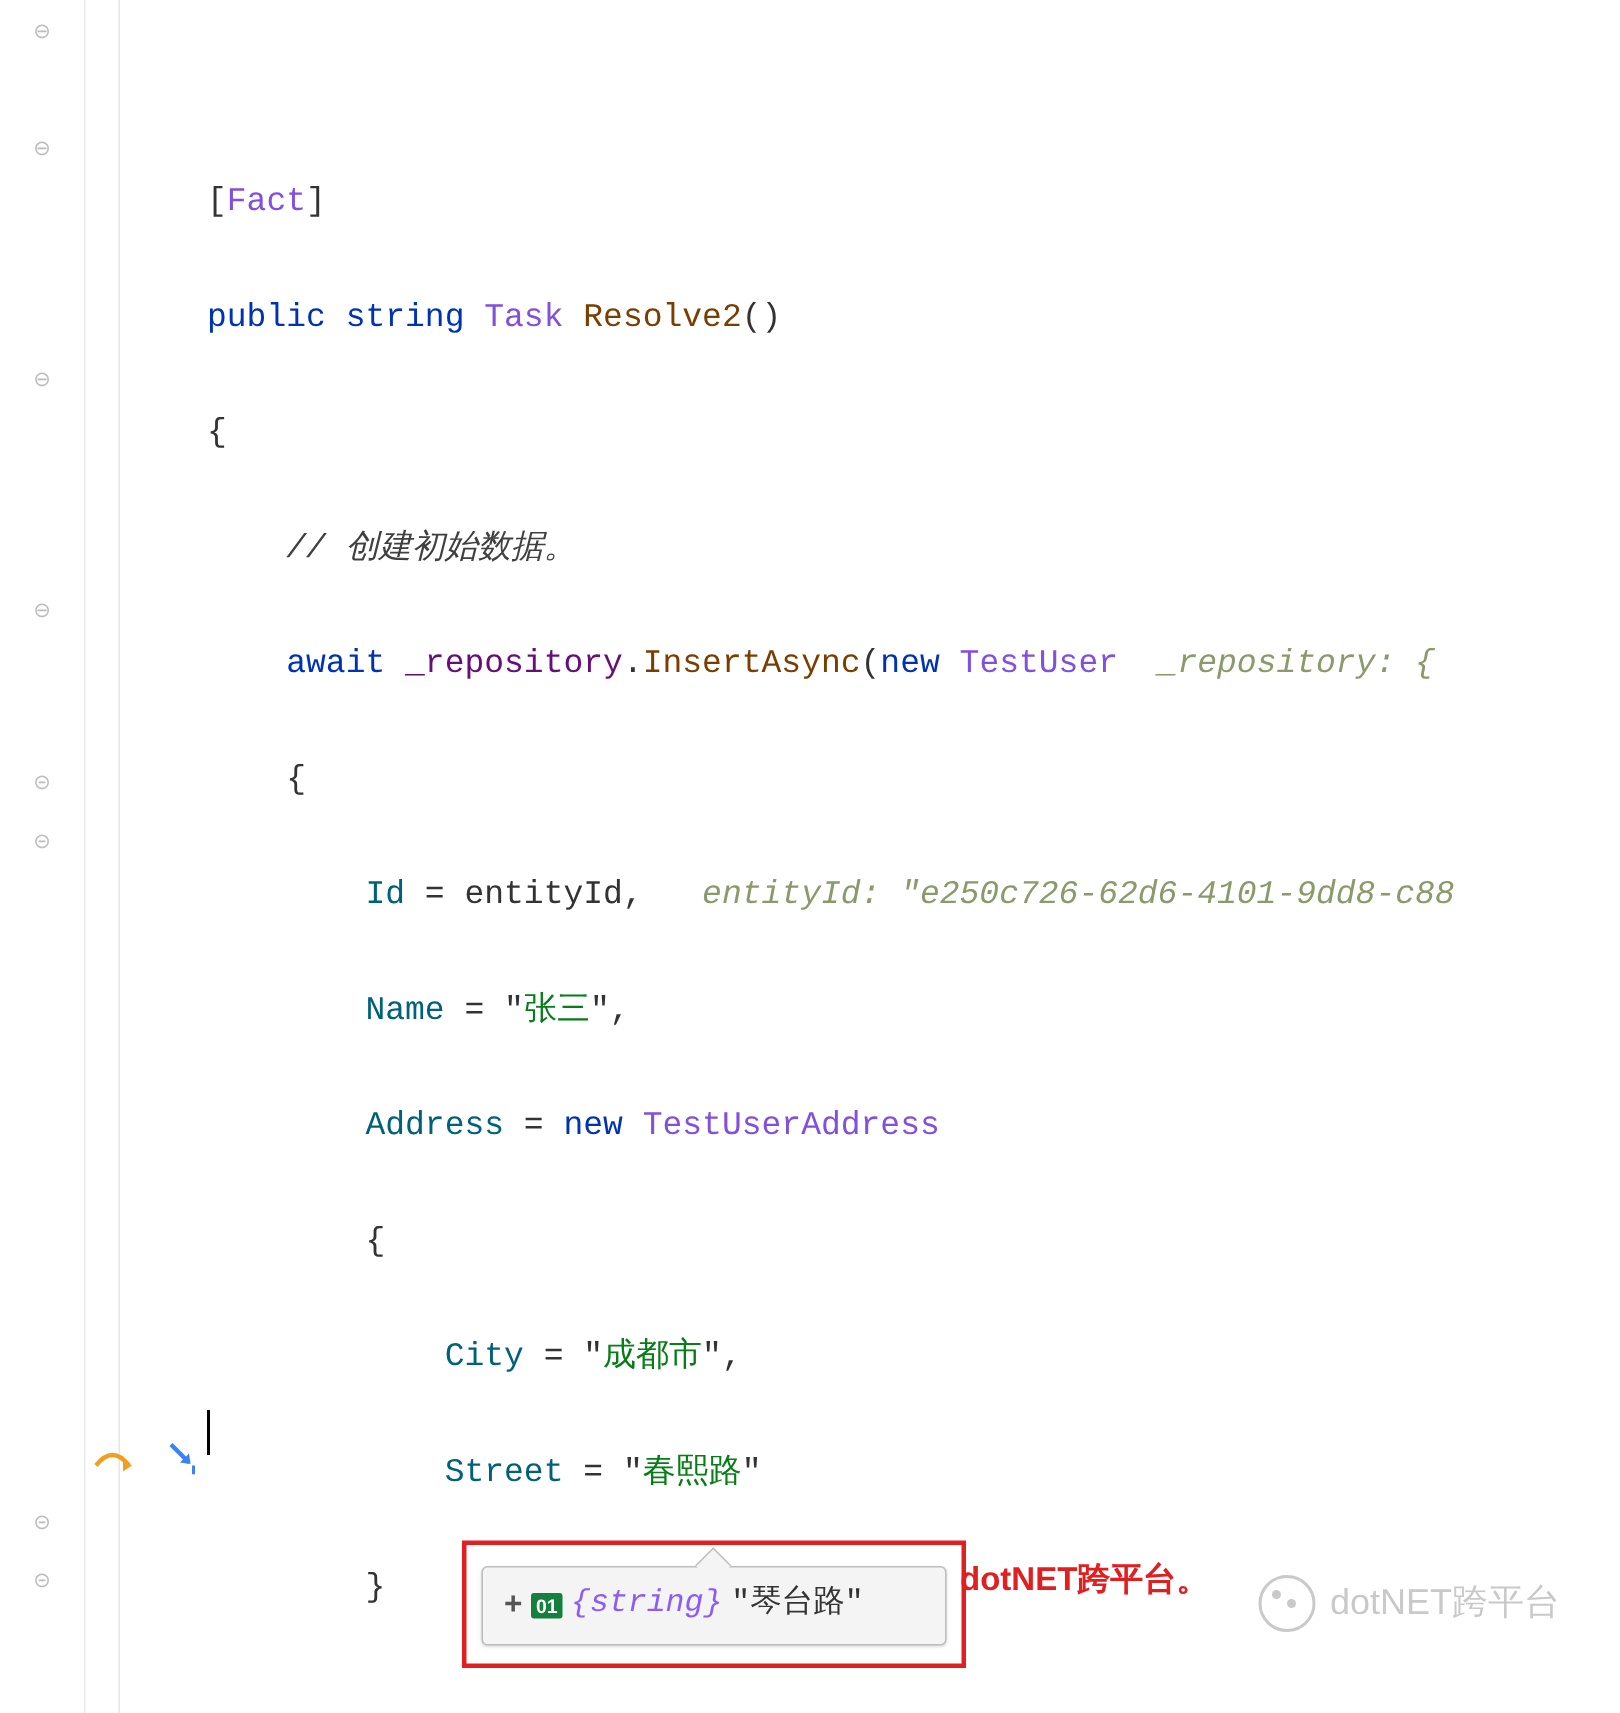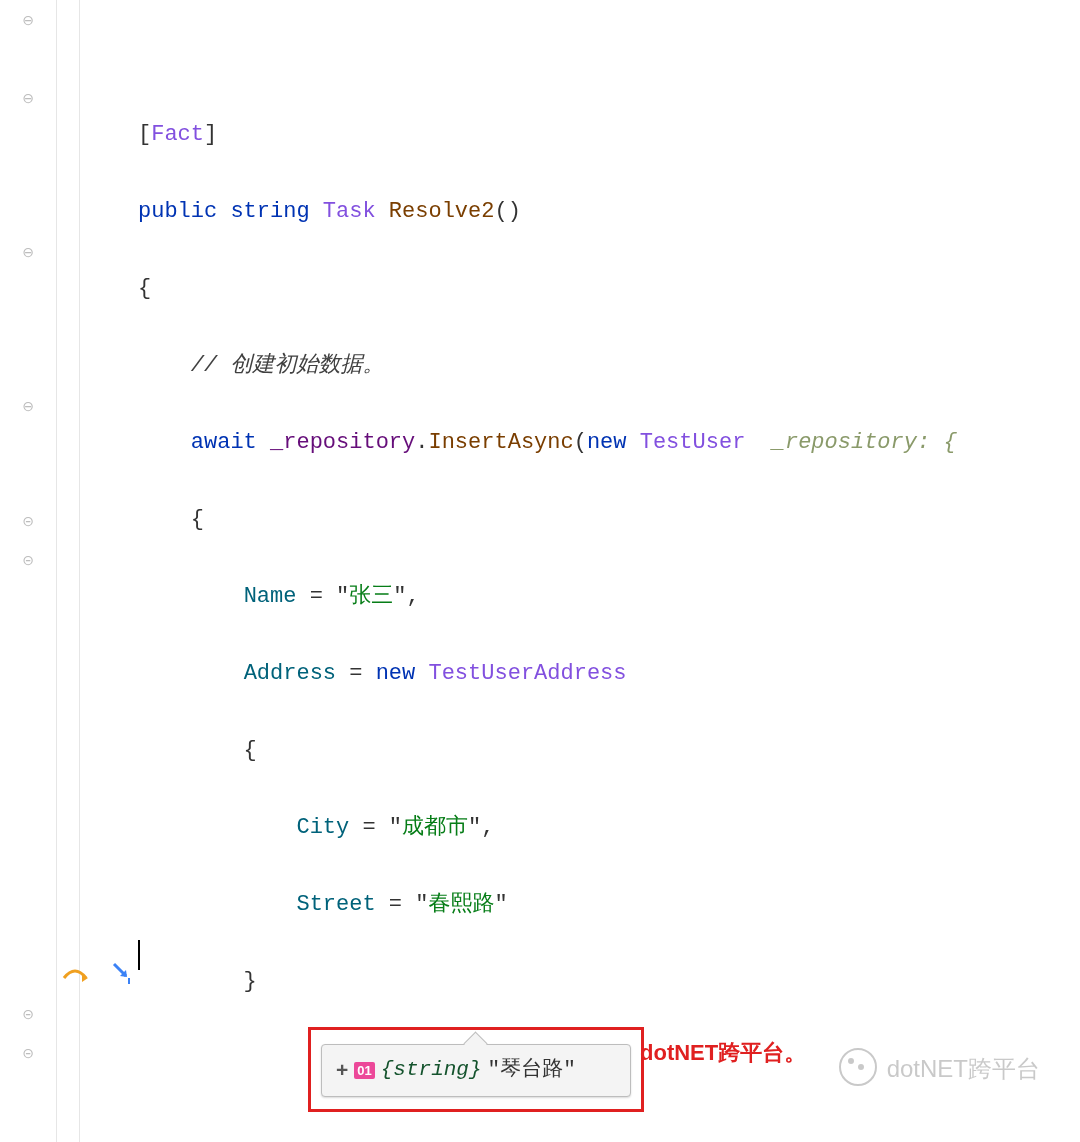--- a/index.html
+++ b/index.html
@@ -19,25 +19,25 @@
 .c-hint{color:#8a9a6a;font-style:italic}
 .c-str{color:#067d17}
 .c-quo{color:#333;font-style:normal}
 .c-prop{color:#00627a}
 .c-id{color:#660e7a}
 .hl-line{position:absolute;left:0;right:0;height:38px;background:#f7f7ef;z-index:-2}
 .tooltip-box{position:absolute;border:3px solid #e02020;padding:14px 10px 12px 10px;z-index:5}
 .tooltip-inner{background:#f4f4f4;border:1px solid #bdbdbd;border-radius:4px;padding:7px 14px;display:flex;align-items:center;gap:6px;box-shadow:0 1px 2px rgba(0,0,0,.15);font-size:21px;position:relative}
 .tooltip-inner::before{content:"";position:absolute;top:-10px;left:50%;margin-left:-9px;width:16px;height:16px;background:#f4f4f4;border-left:1px solid #bdbdbd;border-top:1px solid #bdbdbd;transform:rotate(45deg)}
 .tip-plus{color:#555;font-weight:bold;font-family:Arial}
-.tip-badge{background:#ec4899;color:#fff;font:bold 13px Arial;border-radius:2px;padding:1px 3px}
-.tip-type{color:#14532d;font-style:italic}
+.tip-badge{background:#15803d;color:#fff;font:bold 13px Arial;border-radius:2px;padding:1px 3px}
+.tip-type{color:#8b5cf6;font-style:italic}
 .tip-val{color:#333}
 .red-note{position:absolute;color:#e02020;font-weight:bold;font-size:22px;font-family:"Microsoft YaHei",Arial,sans-serif}
-.watermark{position:absolute;bottom:52px;right:40px;opacity:.35;display:flex;gap:10px;color:#666;font-family:"Microsoft YaHei",Arial,sans-serif;font-size:24px}
+.watermark{position:absolute;bottom:52px;right:40px;opacity:.35;display:flex;align-items:center;gap:10px;color:#666;font-family:"Microsoft YaHei",Arial,sans-serif;font-size:24px}
 .wx{width:34px;height:34px;border:2px solid #666;border-radius:50%;position:relative}
 .wx::before,.wx::after{content:"";position:absolute;background:#666;border-radius:50%}
 .wx::before{width:6px;height:6px;top:8px;left:7px}
 .wx::after{width:6px;height:6px;top:14px;left:17px}
 .caret{position:absolute;width:2px;height:30px;background:#000}
 </style>
 </head>
 <body>
 
 <div class="view">
@@ -55,20 +55,21 @@
 
   <div class="code">
     <div class="hl-line" style="top:936px"></div>
     <div class="caret" style="top:940px;left:58px"></div>
 <div class="ln">[<span class="c-attr">Fact</span>]</div>
 <div class="ln"><span class="c-kw">public</span> <span class="c-kw">string</span> <span class="c-type">Task</span> <span class="c-meth">Resolve2</span>()</div>
 <div class="ln">{</div>
 <div class="ln">    <span class="c-com"><span>// </span><span>创建初始数据。</span></span></div>
 <div class="ln">    <span class="c-kw">await</span> <span class="c-id">_repository</span>.<span class="c-meth">InsertAsync</span>(<span class="c-kw">new</span> <span class="c-type">TestUser</span>  <span class="c-hint">_repository: {</span></div>
 <div class="ln">    {</div>
+<div class="ln">        <span class="c-prop">Id</span> = <span>entityId</span>,   <span class="c-hint">entityId: "e250c726-62d6-4101-9dd8-c88</span></div>
 <div class="ln">        <span class="c-prop">Name</span> = <span class="c-str"><span class="c-quo">"</span><span>张三</span><span class="c-quo">"</span></span>,</div>
 <div class="ln">        <span class="c-prop">Address</span> = <span class="c-kw">new</span> <span class="c-type">TestUserAddress</span></div>
 <div class="ln">        {</div>
 <div class="ln">            <span class="c-prop">City</span> = <span class="c-str"><span class="c-quo">"</span><span>成都市</span><span class="c-quo">"</span></span>,</div>
 <div class="ln">            <span class="c-prop">Street</span> = <span class="c-str"><span class="c-quo">"</span><span>春熙路</span><span class="c-quo">"</span></span></div>
 <div class="ln">        }</div>
 
 
 
 

